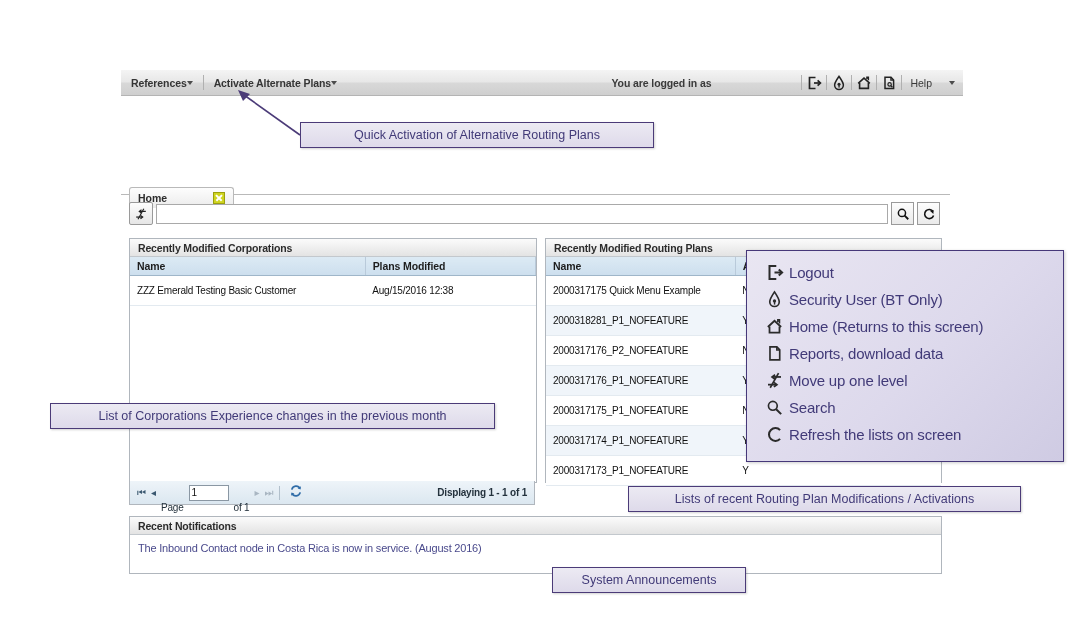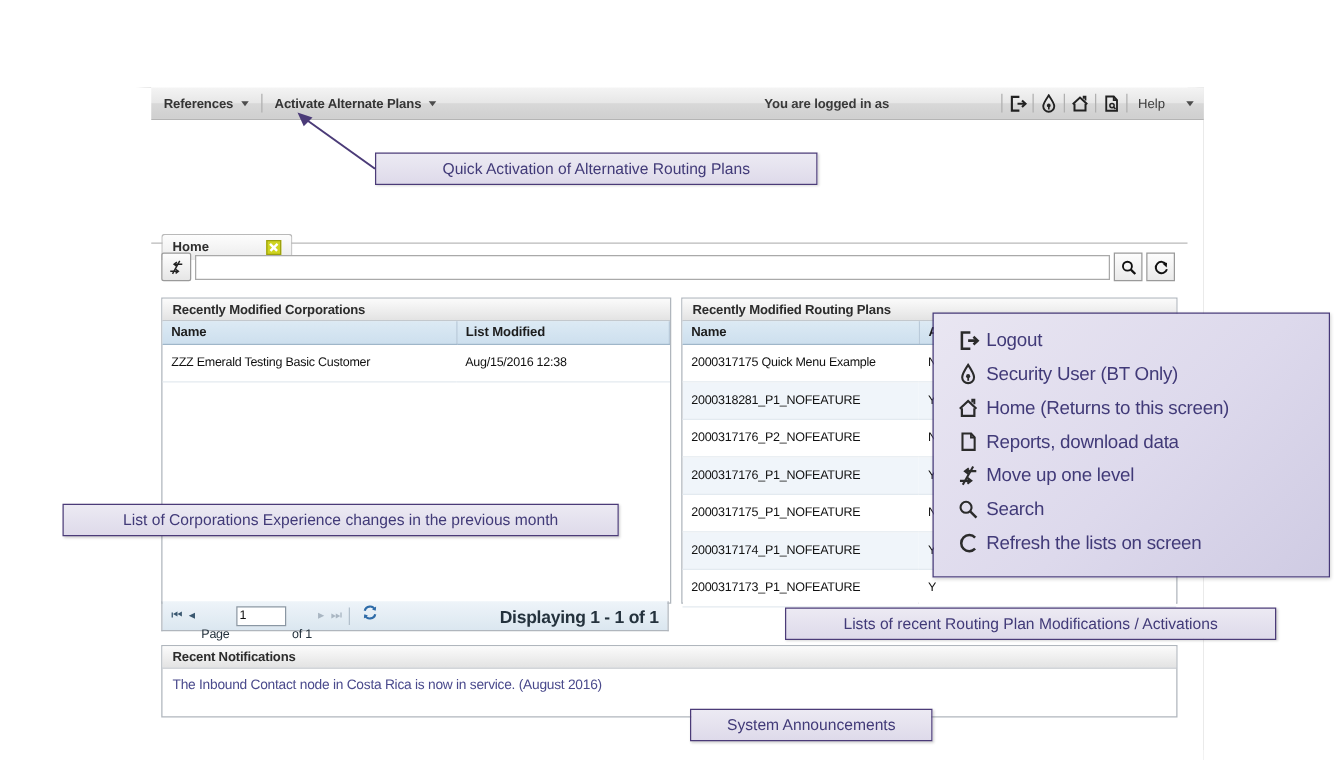--- a/index.html
+++ b/index.html
@@ -28,21 +28,21 @@
   }
   
   #toolbar{
     position:absolute;left:121px;top:70px;width:842px;height:26px;
     background:linear-gradient(to bottom,#f4f4f4 0%,#e7e7e7 48%,#d8d8d8 52%,#cfcfcf 100%);
     border-bottom:1px solid #b4b4b4;
     display:flex;align-items:center;
     box-sizing:border-box;
   }
   .menu-item{
-    display:flex;align-items:center;gap:6px;
+    display:flex;align-items:center;
     padding:0 10px;height:100%;
     font-size:10.5px;color:#353535;font-weight:bold;
     letter-spacing:-.1px;
     cursor:default;
   }
   .menu-sep{width:1px;height:15px;background:#b0b0b0;}
   .caret-dn{
     width:0;height:0;border-left:3.5px solid transparent;
     border-right:3.5px solid transparent;border-top:4px solid #4c4c4c;
   }
@@ -159,21 +159,21 @@
   .pg-arrow{font-size:10px;line-height:1;user-select:none;}
   .pg-arrow.on{color:#3a5870;}
   .pg-arrow.off{color:#a9b6c2;}
   #pager-label,#pager-of{font-size:10px;color:#24323d;font-weight:normal;letter-spacing:-.2px;margin-top:29px;}
   #pager-input{
     width:40px;height:16px;border:1px solid #8a97a3;background:#fff;
     font-size:10px;padding:0 2px;box-sizing:border-box;color:#111;
     font-family:"Liberation Sans",sans-serif;outline:none;
   }
   #pager-refresh{margin-left:4px;}
-  #pager-count{margin-left:auto;font-size:14px;color:#24323d;font-weight:bold;letter-spacing:-.2px;}
+  #pager-count{margin-left:auto;font-size:10px;color:#24323d;font-weight:bold;letter-spacing:-.2px;}
   .pg-sep{width:1px;height:14px;background:#b2c0cc;}
 
   
   #panel-notif{left:8px;top:420px;width:811px;height:56px;}
   #notif-text{
     font-size:11px;color:#4a4a8c;padding:7px 0 0 8px;letter-spacing:-.2px;
   }
 
   
   .callout{
@@ -318,21 +318,21 @@
       <span>Recently Modified Corporations</span>
     </div>
     <table class="grid">
       <colgroup>
           <col style="width:58%">
           <col style="width:42%">
         </colgroup>
       <thead>
         <tr>
           <th>Name</th>
-          <th>List Modified</th>
+          <th>Plans Modified</th>
         </tr>
       </thead>
       <tbody>
         <tr class="odd">
           <td>ZZZ Emerald Testing Basic Customer</td>
           <td>Aug/15/2016 12:38</td>
         </tr>
       </tbody>
     </table>
   </div>

